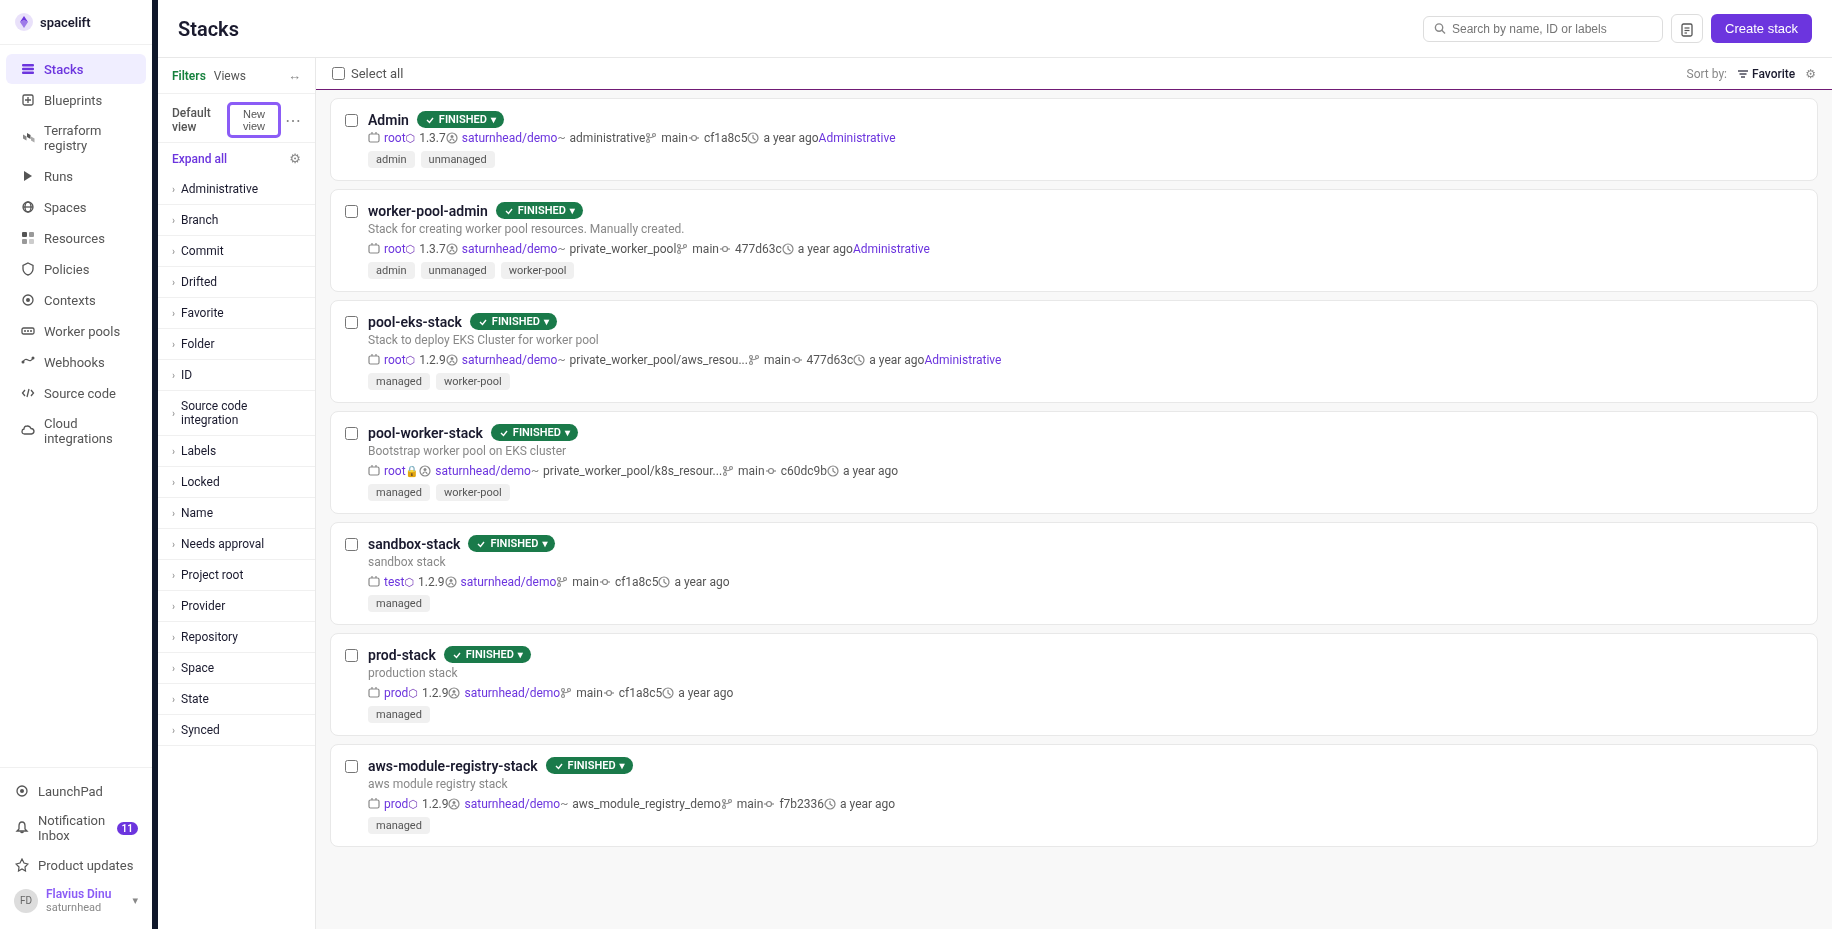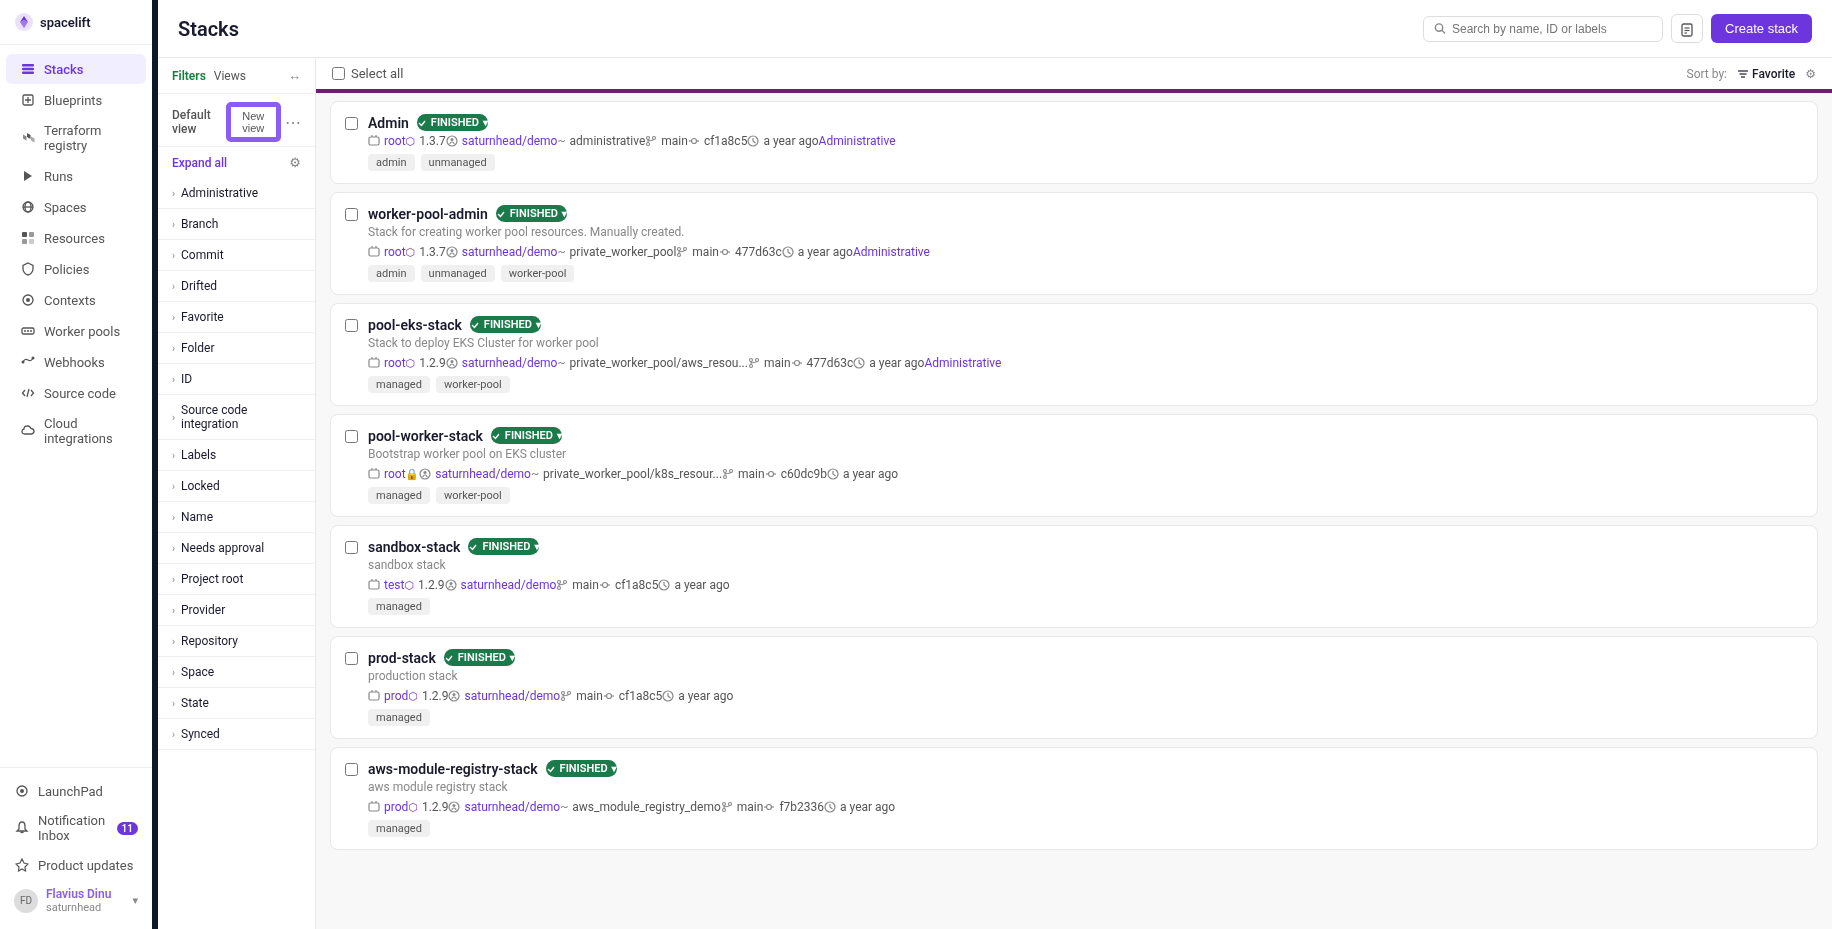--- a/index.html
+++ b/index.html
@@ -40,35 +40,35 @@
     .collapse-icon { margin-left: auto; cursor: pointer; color: #888; }
     .expand-all-row { display: flex; align-items: center; justify-content: space-between; padding: 8px 14px; }
     .expand-all-text { font-size: 12px; color: #6c35de; cursor: pointer; font-weight: 500; }
     .gear-icon { color: #888; cursor: pointer; font-size: 13px; }
     .filter-group { border-bottom: 1px solid #f0f0f0; }
     .filter-item { display: flex; align-items: center; gap: 6px; padding: 8px 14px; cursor: pointer; color: #1a1a2e; font-size: 12px; }
     .chevron { font-size: 10px; color: #888; }
 
     
     .stacks-list { flex: 1; overflow-y: auto; background: #f8f8f8; }
-    .stacks-select-bar { display: flex; align-items: center; justify-content: space-between; padding: 8px 16px; background: #fff; border-bottom: 4px solid #701a75; }
+    .stacks-select-bar { display: flex; align-items: center; justify-content: space-between; padding: 8px 16px; background: #fff; border-bottom: 1px solid #701a75; }
     .select-all-label { display: flex; align-items: center; gap: 6px; font-size: 13px; color: #555; cursor: pointer; }
     .sort-bar { display: flex; align-items: flex-start; gap: 10px; font-size: 12px; color: #555; }
     .sort-label { font-size: 12px; color: #888; }
     .sort-value { font-size: 12px; color: #1a1a2e; font-weight: 500; display: flex; align-items: center; gap: 3px; cursor: pointer; }
     .settings-icon { cursor: pointer; color: #888; }
 
     .stack-card { background: #fff; border: 1px solid #e8e8e8; border-radius: 8px; margin: 8px 14px; padding: 12px 14px; }
     .stack-card-header { display: flex; align-items: flex-start; gap: 10px; }
     .stack-checkbox { margin-top: 2px; }
     .stack-info { flex: 1; }
     .stack-name-row { display: flex; align-items: center; gap: 8px; margin-bottom: 3px; flex-wrap: wrap; }
     .stack-name { font-size: 14px; font-weight: 600; color: #1a1a2e; }
     .stack-desc { font-size: 12px; color: #888; margin-bottom: 6px; }
-    .status-badge { display: inline-flex; align-items: center; gap: 4px; padding: 2px 0; border-radius: 12px; font-size: 11px; font-weight: 600; }
+    .status-badge { display: inline-flex; align-items: center; gap: 4px; padding: 2px 8px; border-radius: 12px; font-size: 11px; font-weight: 600; }
     .status-finished { background: #1a7a4a; color: #fff; }
     .status-chevron { font-size: 10px; }
     .stack-meta { display: flex; align-items: flex-end; flex-wrap: wrap; margin-bottom: 6px; }
     .meta-item { display: flex; align-items: center; gap: 4px; font-size: 12px; color: #555; }
     .meta-item a { color: #6c35de; text-decoration: none; }
     .stack-tags { display: flex; align-items: center; gap: 6px; flex-wrap: wrap; margin-top: 4px; }
     .tag { background: #f0f0f0; color: #555; border-radius: 4px; padding: 2px 8px; font-size: 11px; }
 
     
     svg { display: inline-block; vertical-align: middle; }
@@ -270,21 +270,21 @@
 
     <div class="filters-panel">
       <div class="filters-header">
         <span class="filters-btn">Filters</span>
         <span class="views-btn">Views</span>
         <span class="collapse-icon">↔</span>
       </div>
       <div style="display:flex;align-items:center;justify-content:space-between;padding:8px 14px 4px;border-bottom:1px solid #f0f0f0;">
         <span style="font-size:12px;color:#555;font-weight:500;">Default view</span>
         <div style="display:flex;align-items:center;gap:4px;">
-          <button style="background:#fff;border:5px solid #8b5cf6;border-radius:5px;padding:3px 8px;font-size:11px;cursor:pointer;color:#555;">New view</button>
+          <button style="background:#fff;border:3px solid #8b5cf6;border-radius:5px;padding:3px 8px;font-size:11px;cursor:pointer;color:#555;">New view</button>
           <span style="font-size:16px;color:#888;cursor:pointer;">⋯</span>
         </div>
       </div>
       <div class="expand-all-row">
         <span class="expand-all-text">Expand all</span>
         <span class="gear-icon">⚙</span>
       </div>
       <div id="filter-groups-container">
           <div class="filter-group">
             <div class="filter-item">

